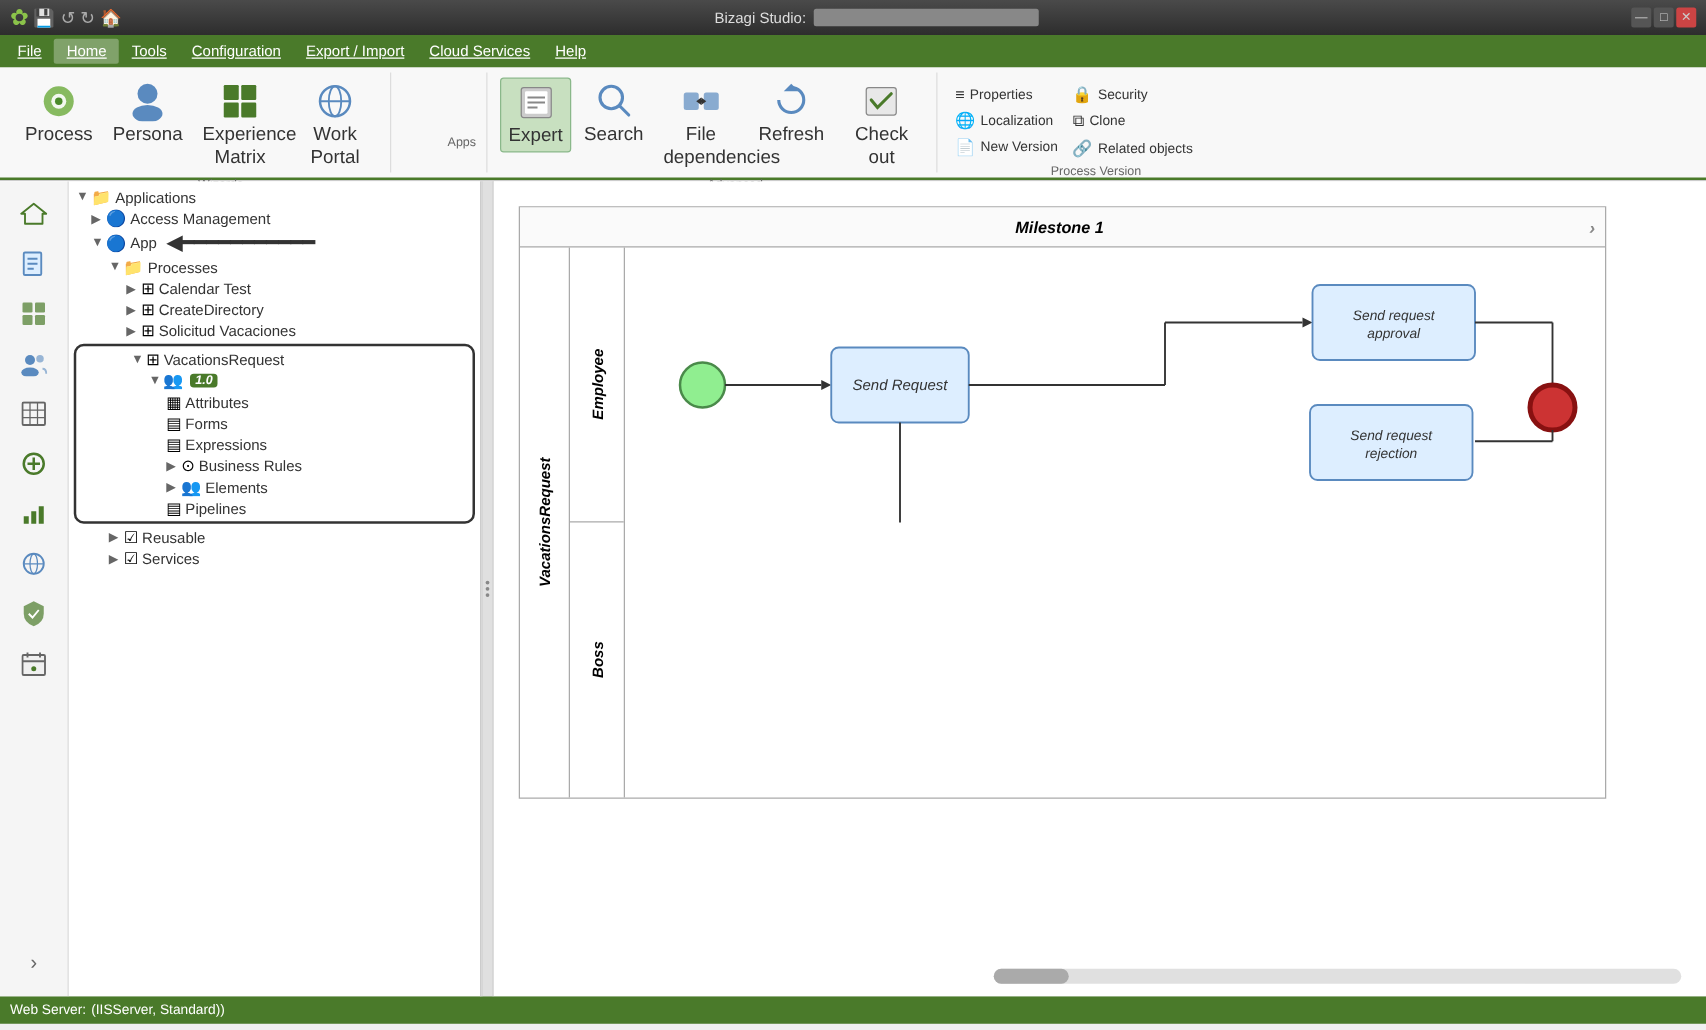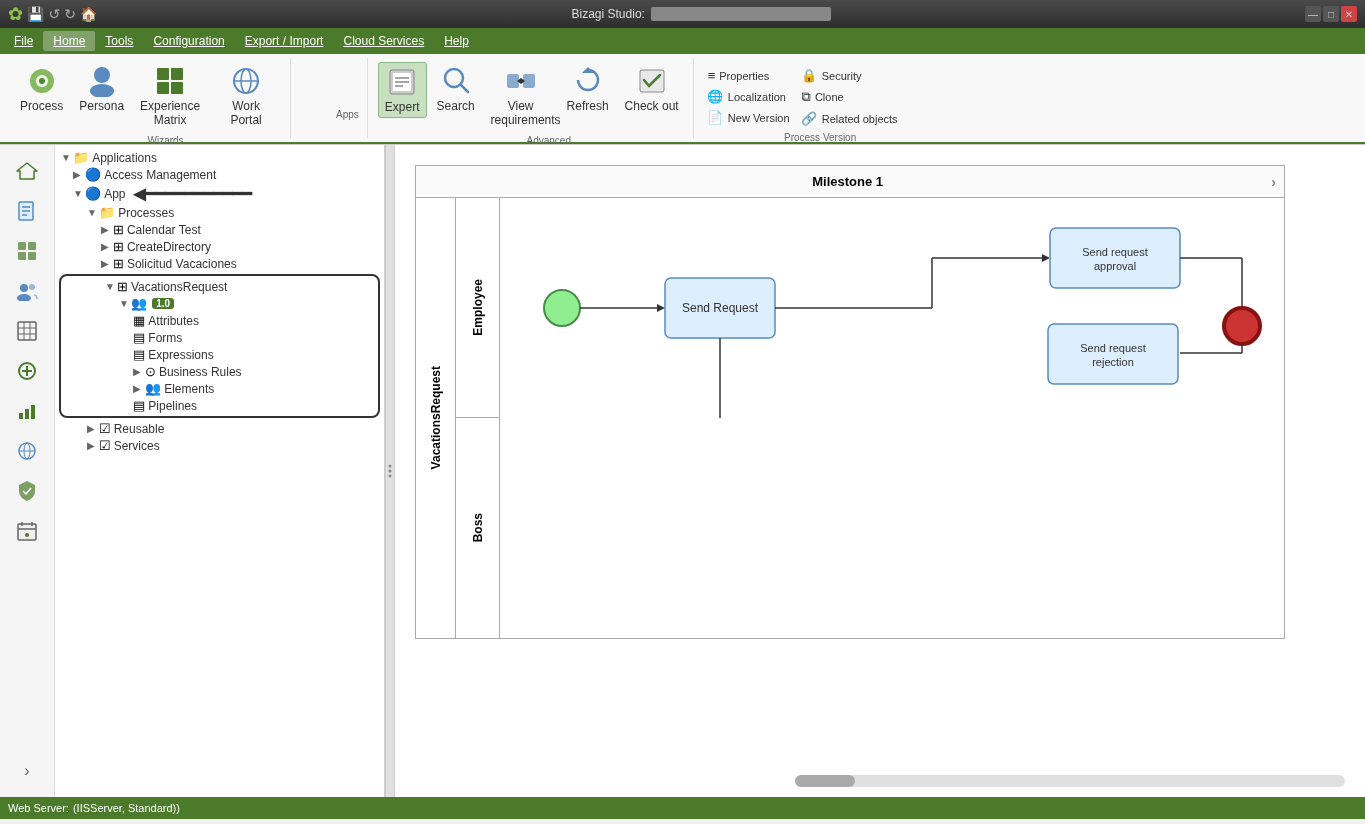--- a/index.html
+++ b/index.html
@@ -92,21 +92,21 @@
       min-width: 48px;
       gap: 2px;
     }
     .ribbon-btn.active { background: #c8e0c0; border: 1px solid #8ab88a; }
     .ribbon-btn .icon-area {
       width: 32px; height: 32px;
       display: flex; align-items: center; justify-content: center;
       font-size: 20px;
     }
     .ribbon-btn .btn-label {
-      font-size: 12px; color: #333; text-align: center; line-height: 1.2;
+      font-size: 15px; color: #333; text-align: center; line-height: 1.2;
       max-width: 60px;
     }
     .ribbon-btn-small {
       display: flex;
       align-items: center;
       gap: 4px;
       cursor: pointer;
       padding: 2px 4px;
       border-radius: 2px;
       font-size: 11px;
@@ -169,35 +169,36 @@
       cursor: pointer;
       border-radius: 2px;
       white-space: nowrap;
       font-size: 12px;
     }
     .tree-expand { width: 12px; font-size: 10px; color: #666; flex-shrink: 0; cursor: pointer; }
     .tree-icon { margin-right: 3px; font-size: 13px; }
     .tree-label { font-size: 12px; color: #333; }
     .tree-badge {
       background: #4a7a2a; color: white; border-radius: 3px;
-      padding: 0 4px; font-size: 10px; font-weight: bold; margin-left: 2px;
+      padding: 0 4px; font-size: 10px; font-weight: bold; margin-left: 2px; font-style: italic;
     }
     .highlighted-box {
       border: 2px solid #333;
       border-radius: 8px;
       margin: 2px 0;
       padding: 2px;
     }
 
     
     #diagram-area {
       flex: 1;
       background: white;
       overflow: auto;
       position: relative;
+      font-style: italic;
     }
     #diagram-canvas {
       width: 900px;
       min-height: 550px;
       position: relative;
       margin: 20px;
     }
     .diagram-container {
       border: 1px solid #aaa;
       position: relative;
@@ -365,21 +366,21 @@
         <div class="ribbon-btn">
           <div class="icon-area">
             <svg width="32" height="30" viewBox="0 0 32 30">
               <rect x="2" y="8" width="12" height="14" fill="#5a8abf" rx="2" opacity="0.7"></rect>
               <rect x="18" y="8" width="12" height="14" fill="#5a8abf" rx="2" opacity="0.7"></rect>
               <line x1="14" y1="15" x2="18" y2="15" stroke="#333" stroke-width="2"></line>
               <polygon points="16,12 20,15 16,18" fill="#333"></polygon>
               <polygon points="16,12 12,15 16,18" fill="#333"></polygon>
             </svg>
           </div>
-          <span class="btn-label">View requirements</span>
+          <span class="btn-label">File dependencies</span>
         </div>
         <div class="ribbon-btn">
           <div class="icon-area">
             <svg width="28" height="30" viewBox="0 0 28 30">
               <path d="M14 4 A10 10 0 1 1 4 14" fill="none" stroke="#5a8abf" stroke-width="2.5"></path>
               <polygon points="14,1 8,7 20,7" fill="#5a8abf"></polygon>
             </svg>
           </div>
           <span class="btn-label">Refresh</span>
         </div>

